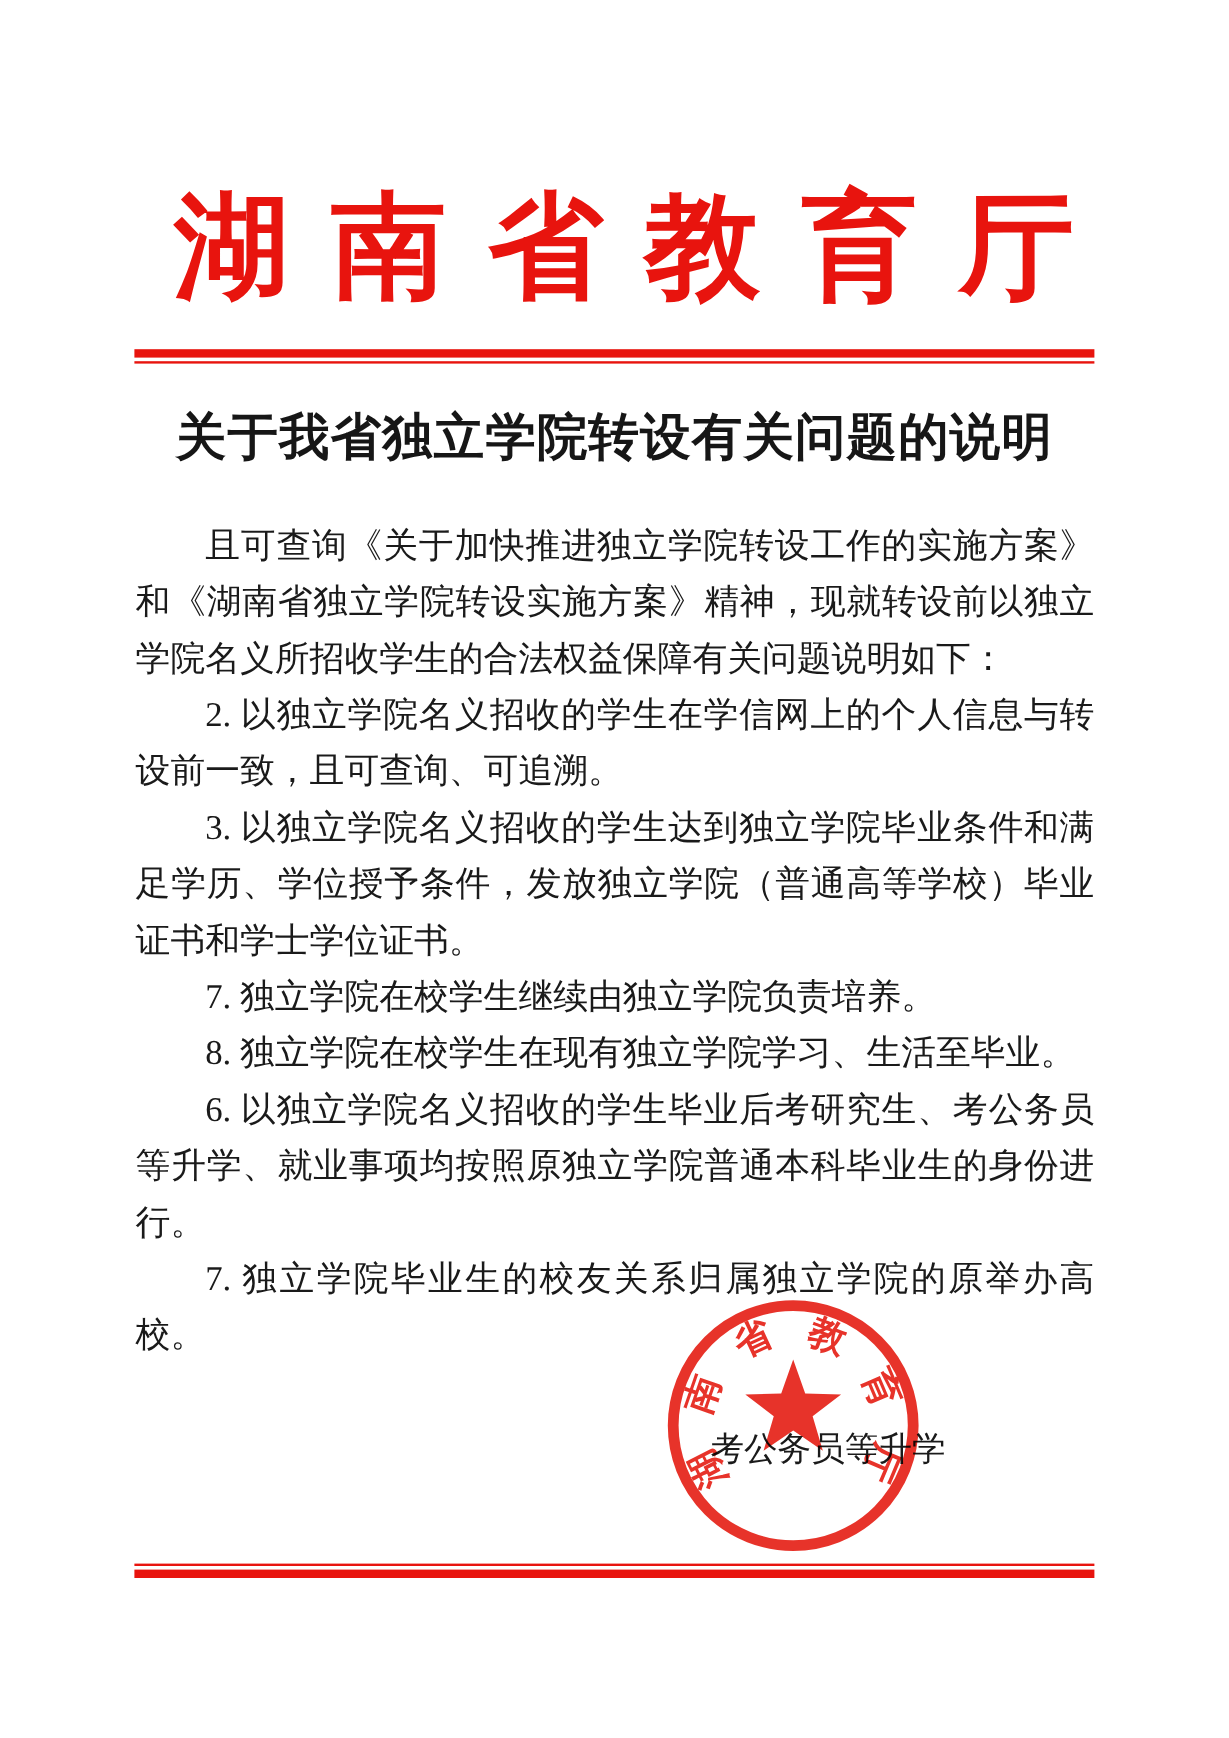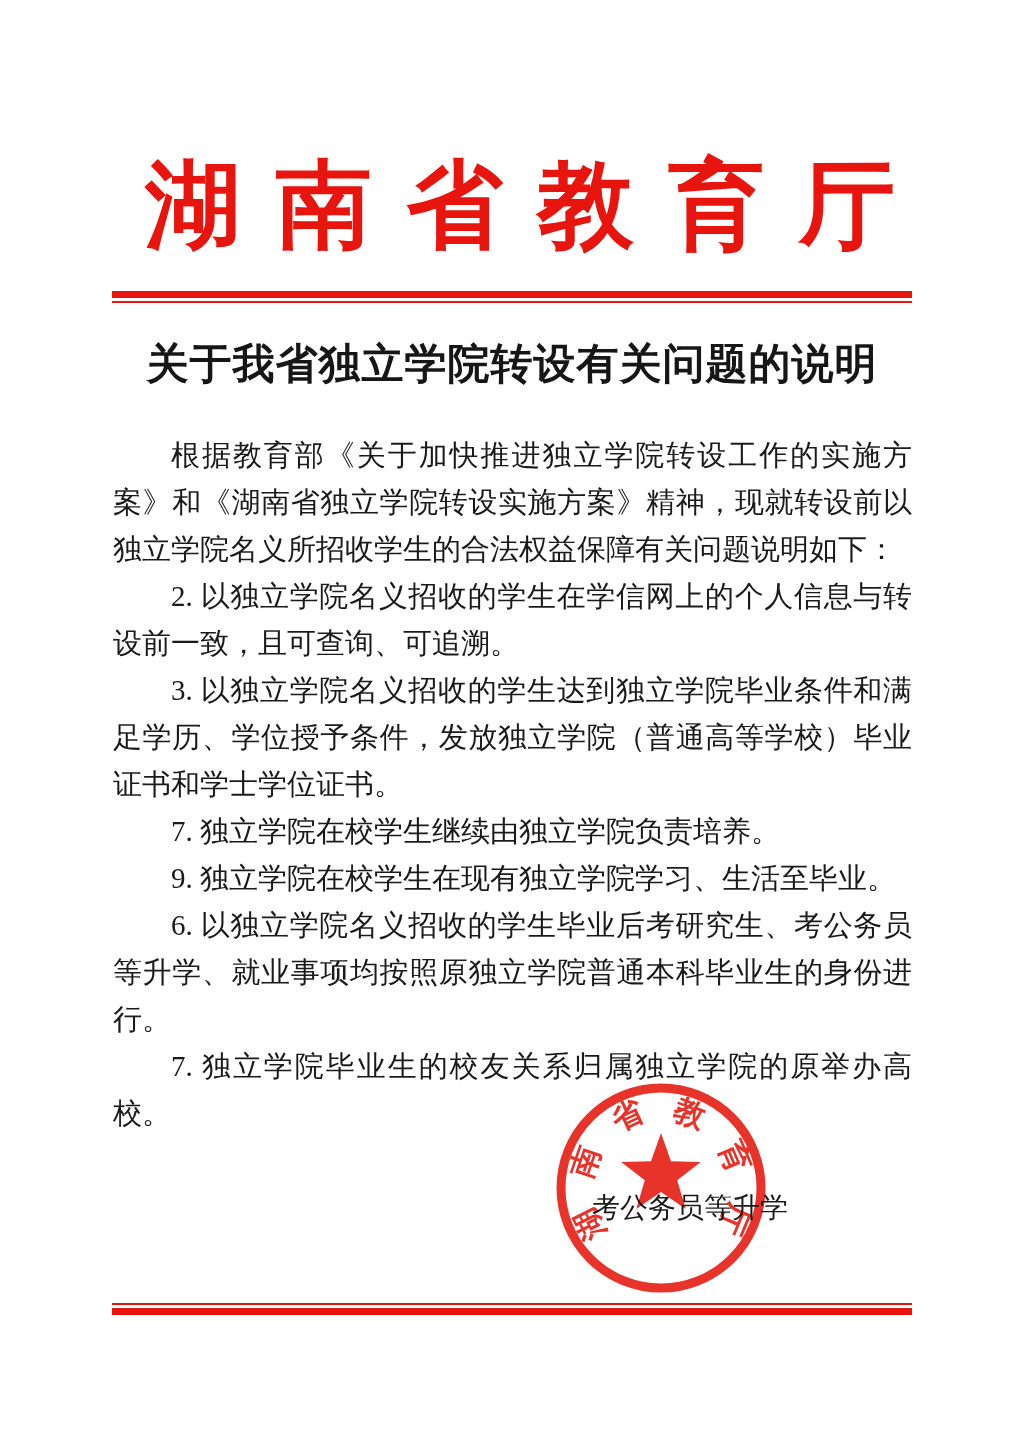--- a/index.html
+++ b/index.html
@@ -127,25 +127,25 @@
 
   <div class="rule rule-top">
     <div class="thick"></div>
     <div class="gap"></div>
     <div class="thin"></div>
   </div>
 
   <h1 class="doc-title">关于我省独立学院转设有关问题的说明</h1>
 
   <main class="body-text">
-    <p>根据教育部《关于加快推进独立学院转设工作的实施方案》和《湖南省独立学院转设实施方案》精神，现就转设前以独立学院名义所招收学生的合法权益保障有关问题说明如下：</p>
+    <p>且可查询《关于加快推进独立学院转设工作的实施方案》和《湖南省独立学院转设实施方案》精神，现就转设前以独立学院名义所招收学生的合法权益保障有关问题说明如下：</p>
     <p>2. 以独立学院名义招收的学生在学信网上的个人信息与转设前一致，且可查询、可追溯。</p>
     <p>3. 以独立学院名义招收的学生达到独立学院毕业条件和满足学历、学位授予条件，发放独立学院（普通高等学校）毕业证书和学士学位证书。</p>
     <p>7. 独立学院在校学生继续由独立学院负责培养。</p>
-    <p>9. 独立学院在校学生在现有独立学院学习、生活至毕业。</p>
+    <p>8. 独立学院在校学生在现有独立学院学习、生活至毕业。</p>
     <p>6. 以独立学院名义招收的学生毕业后考研究生、考公务员等升学、就业事项均按照原独立学院普通本科毕业生的身份进行。</p>
     <p>7. 独立学院毕业生的校友关系归属独立学院的原举办高校。</p>
   </main>
 
   <div class="sig-agency">考公务员等升学</div>
 
   <svg class="seal" width="240" height="240" viewBox="0 0 240 240" aria-hidden="true">
     <circle cx="118" cy="119" r="100" fill="none" stroke="#e6281e" stroke-width="9"></circle>
     <polygon fill="#e6281e" points="118,64 108,92.2 78.1,93 101.8,111.3 93.3,140 118,123 142.7,140 134.2,111.3 157.9,93 128,92.2"></polygon>
     <text transform="translate(46.7,155.3) rotate(-117)">湖</text>

